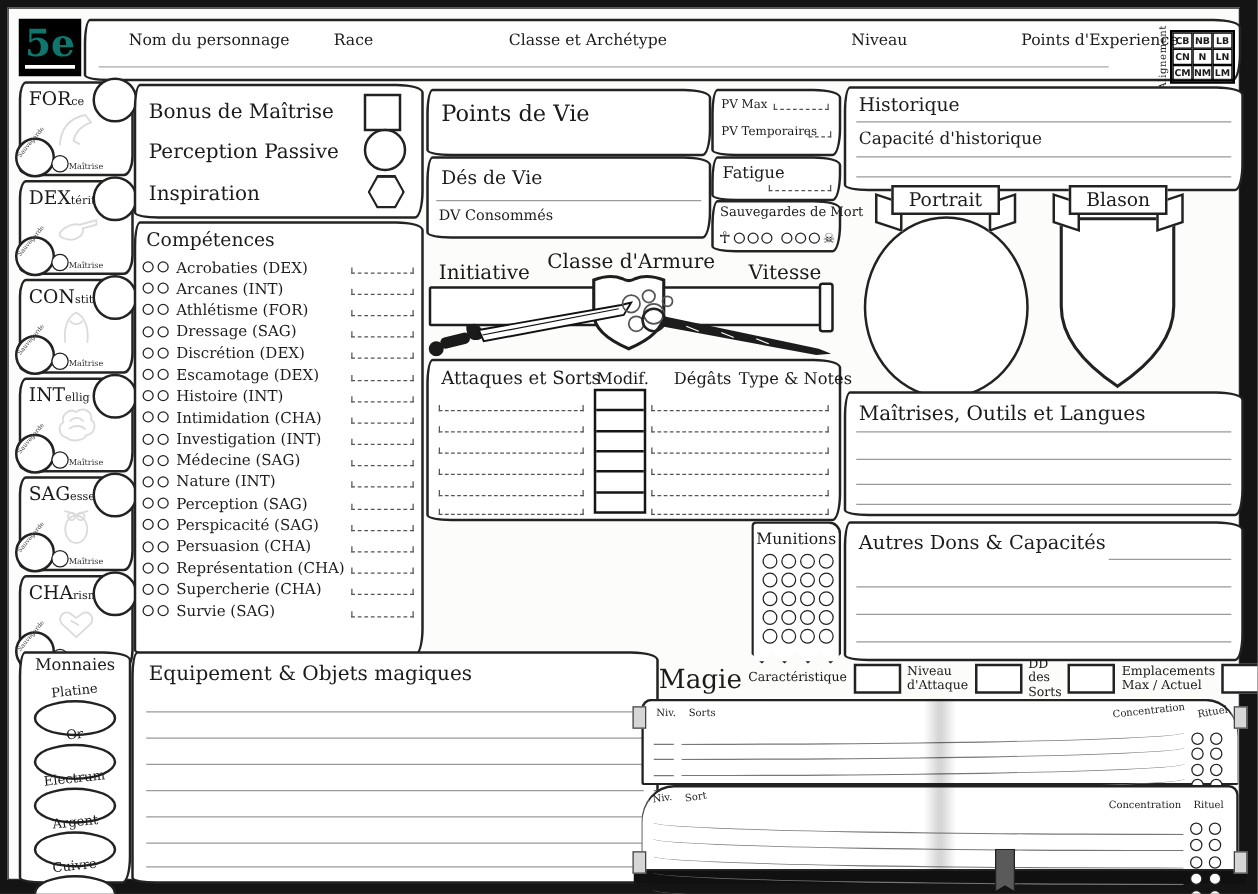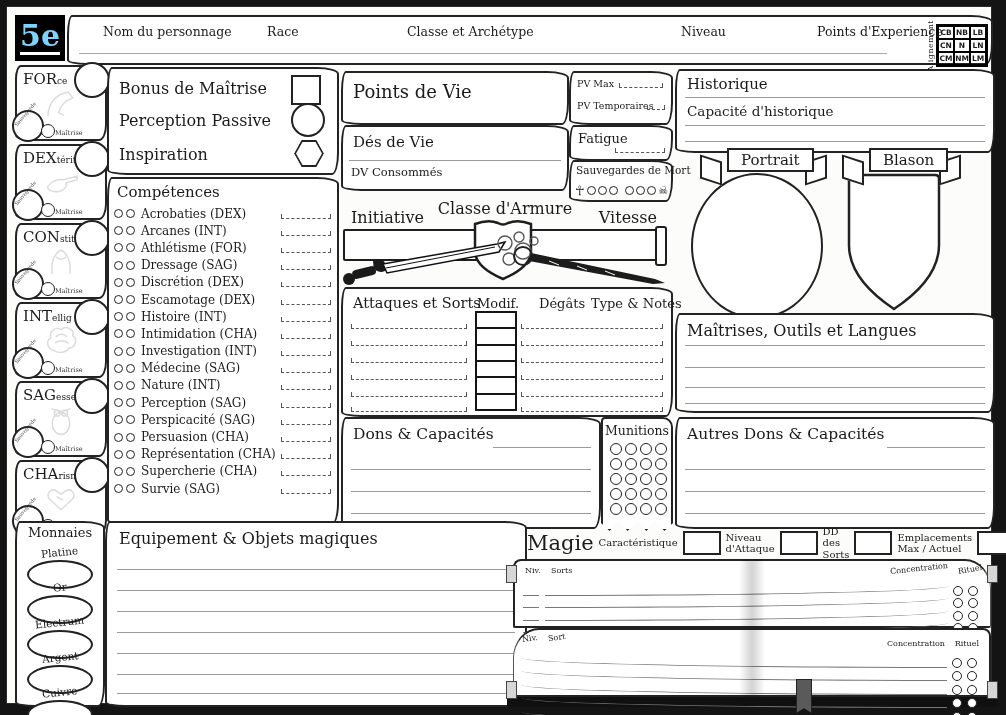--- a/index.html
+++ b/index.html
@@ -11,21 +11,21 @@
   .d{display:inline-block;height:9px;border-bottom:1px dashed #555;position:relative;}
   .d::before,.d::after{content:"";position:absolute;bottom:-1px;width:1px;height:5px;background:#555;}
   .d::before{left:0}.d::after{right:0}
   .drule{position:absolute;height:9px;border-bottom:1px dashed #555;}
   .drule::before,.drule::after{content:"";position:absolute;bottom:-1px;width:1px;height:5px;background:#555;}
   .drule::before{left:0}.drule::after{right:0}
   .c{display:inline-block;border:1.5px solid #222;border-radius:50%;background:#fff;box-sizing:border-box;}
   .t{position:absolute;white-space:nowrap;}
   .prewrap{white-space:pre-line;}
   
-  .logo{position:absolute;left:8px;top:8px;width:50px;height:46px;background:#000;color:#7dd3fc;display:flex;align-items:center;justify-content:center;font-size:30px;font-weight:bold;}
+  .logo{position:absolute;left:8px;top:8px;width:50px;height:46px;background:#000;color:#0f766e;display:flex;align-items:center;justify-content:center;font-size:30px;font-weight:bold;}
   .logo span{border-bottom:3px solid #fff;line-height:1;padding-bottom:1px;}
   .hdr{left:60px;top:8px;width:922px;height:46px;}
   .hdr .lbl{font-size:12.5px;top:7px;}
   .hdr .wline{position:absolute;left:10px;right:104px;bottom:9px;border-bottom:1px solid #aaa;}
   .align-wrap{position:absolute;right:3px;top:3px;display:flex;align-items:center;}
   .align-v{writing-mode:vertical-rl;transform:rotate(180deg);font-size:8px;letter-spacing:.5px;margin-right:1px;}
   .agrid{display:grid;grid-template-columns:repeat(3,16px);grid-auto-rows:13px;border:2px solid #000;}
   .agrid div{border:1px solid #000;font-size:7.5px;font-weight:bold;display:flex;align-items:center;justify-content:center;font-family:"DejaVu Sans",sans-serif;}
   
   .ability{position:relative;width:88px;height:72px;background:#fff;border:2px solid #232323;border-radius:6px 16px 8px 14px/14px 8px 16px 6px;margin-bottom:3px;}
@@ -37,21 +37,21 @@
   .ab-mast{position:absolute;left:24px;bottom:1px;width:12px;height:12px;border:1.5px solid #222;border-radius:50%;background:#fff;}
   .ab-mast-lbl{position:absolute;left:38px;bottom:2px;font-size:6.5px;color:#333;}
   .ab-icon{position:absolute;left:22px;top:15px;opacity:.6;}
   
   .skill{display:flex;align-items:center;height:17.2px;padding:0 6px 0 5px;}
   .skill .c{width:9px;height:9px;margin-right:3px;flex:none;}
   .skill .sl{font-size:12px;margin-left:3px;white-space:nowrap;}
   .skill .d{width:50px;margin-left:auto;flex:none;}
   
   .banner{position:absolute;z-index:2;}
-  .banner .bd{position:relative;border:2px solid #222;background:#fff;padding:1px 12px;font-size:15px;z-index:2;white-space:nowrap;margin-left:14px;}
+  .banner .bd{position:relative;border:2px solid #222;background:#fff;padding:1px 12px;font-size:15px;z-index:2;white-space:nowrap;}
   .banner::before,.banner::after{content:"";position:absolute;top:8px;width:18px;height:20px;background:#fff;border:2px solid #222;z-index:1;}
   .banner::before{left:-13px;transform:skewY(18deg);}
   .banner::after{right:-13px;transform:skewY(-18deg);}
   
   .modcol{position:absolute;left:132px;top:22px;width:38px;bottom:4px;border:2px solid #151515;display:flex;flex-direction:column;background:#fff;}
   .modcol div{flex:1;border-bottom:2px solid #151515;}
   .modcol div:last-child{border-bottom:none;}
   
   .ammo-grid{position:absolute;left:7px;top:24px;display:grid;grid-template-columns:repeat(4,13px);grid-gap:3px 2px;}
   .ammo-grid .c{width:12px;height:12px;}
@@ -395,27 +395,20 @@
     <i class="drule" style="left:8px;top:64px;width:116px;"></i>
       <i class="drule" style="left:178px;top:64px;width:142px;"></i>
     <i class="drule" style="left:8px;top:81px;width:116px;"></i>
       <i class="drule" style="left:178px;top:81px;width:142px;"></i>
     <i class="drule" style="left:8px;top:98px;width:116px;"></i>
       <i class="drule" style="left:178px;top:98px;width:142px;"></i>
     <i class="drule" style="left:8px;top:113px;width:116px;"></i>
       <i class="drule" style="left:178px;top:113px;width:142px;"></i>
   </div>
 
-  <div class="box" style="left:334px;top:410px;width:256px;height:108px;">
-    <span class="t" style="left:10px;top:6px;font-size:15.5px;">Dons &amp; Capacités</span>
-    <div class="rule" style="left:150px;right:8px;top:28px;"></div>
-    <div class="rule" style="left:8px;right:8px;top:50px;"></div>
-    <div class="rule" style="left:8px;right:8px;top:72px;"></div>
-    <div class="rule" style="left:8px;right:8px;top:94px;"></div>
-  </div>
   <div class="abs" style="left:594px;top:410px;width:68px;height:110px;background:#fff;border:2px solid #232323;border-radius:4px 10px 0 0;clip-path:polygon(0 0,100% 0,100% 93%,88% 100%,76% 91%,63% 100%,50% 91%,37% 100%,24% 91%,12% 100%,0 93%);">
     <span class="t" style="left:0;right:0;top:4px;text-align:center;font-size:12.5px;">Munitions</span>
     <div class="ammo-grid">
       <i class="c"></i>
         <i class="c"></i>
         <i class="c"></i>
         <i class="c"></i>
       <i class="c"></i>
         <i class="c"></i>
         <i class="c"></i>

